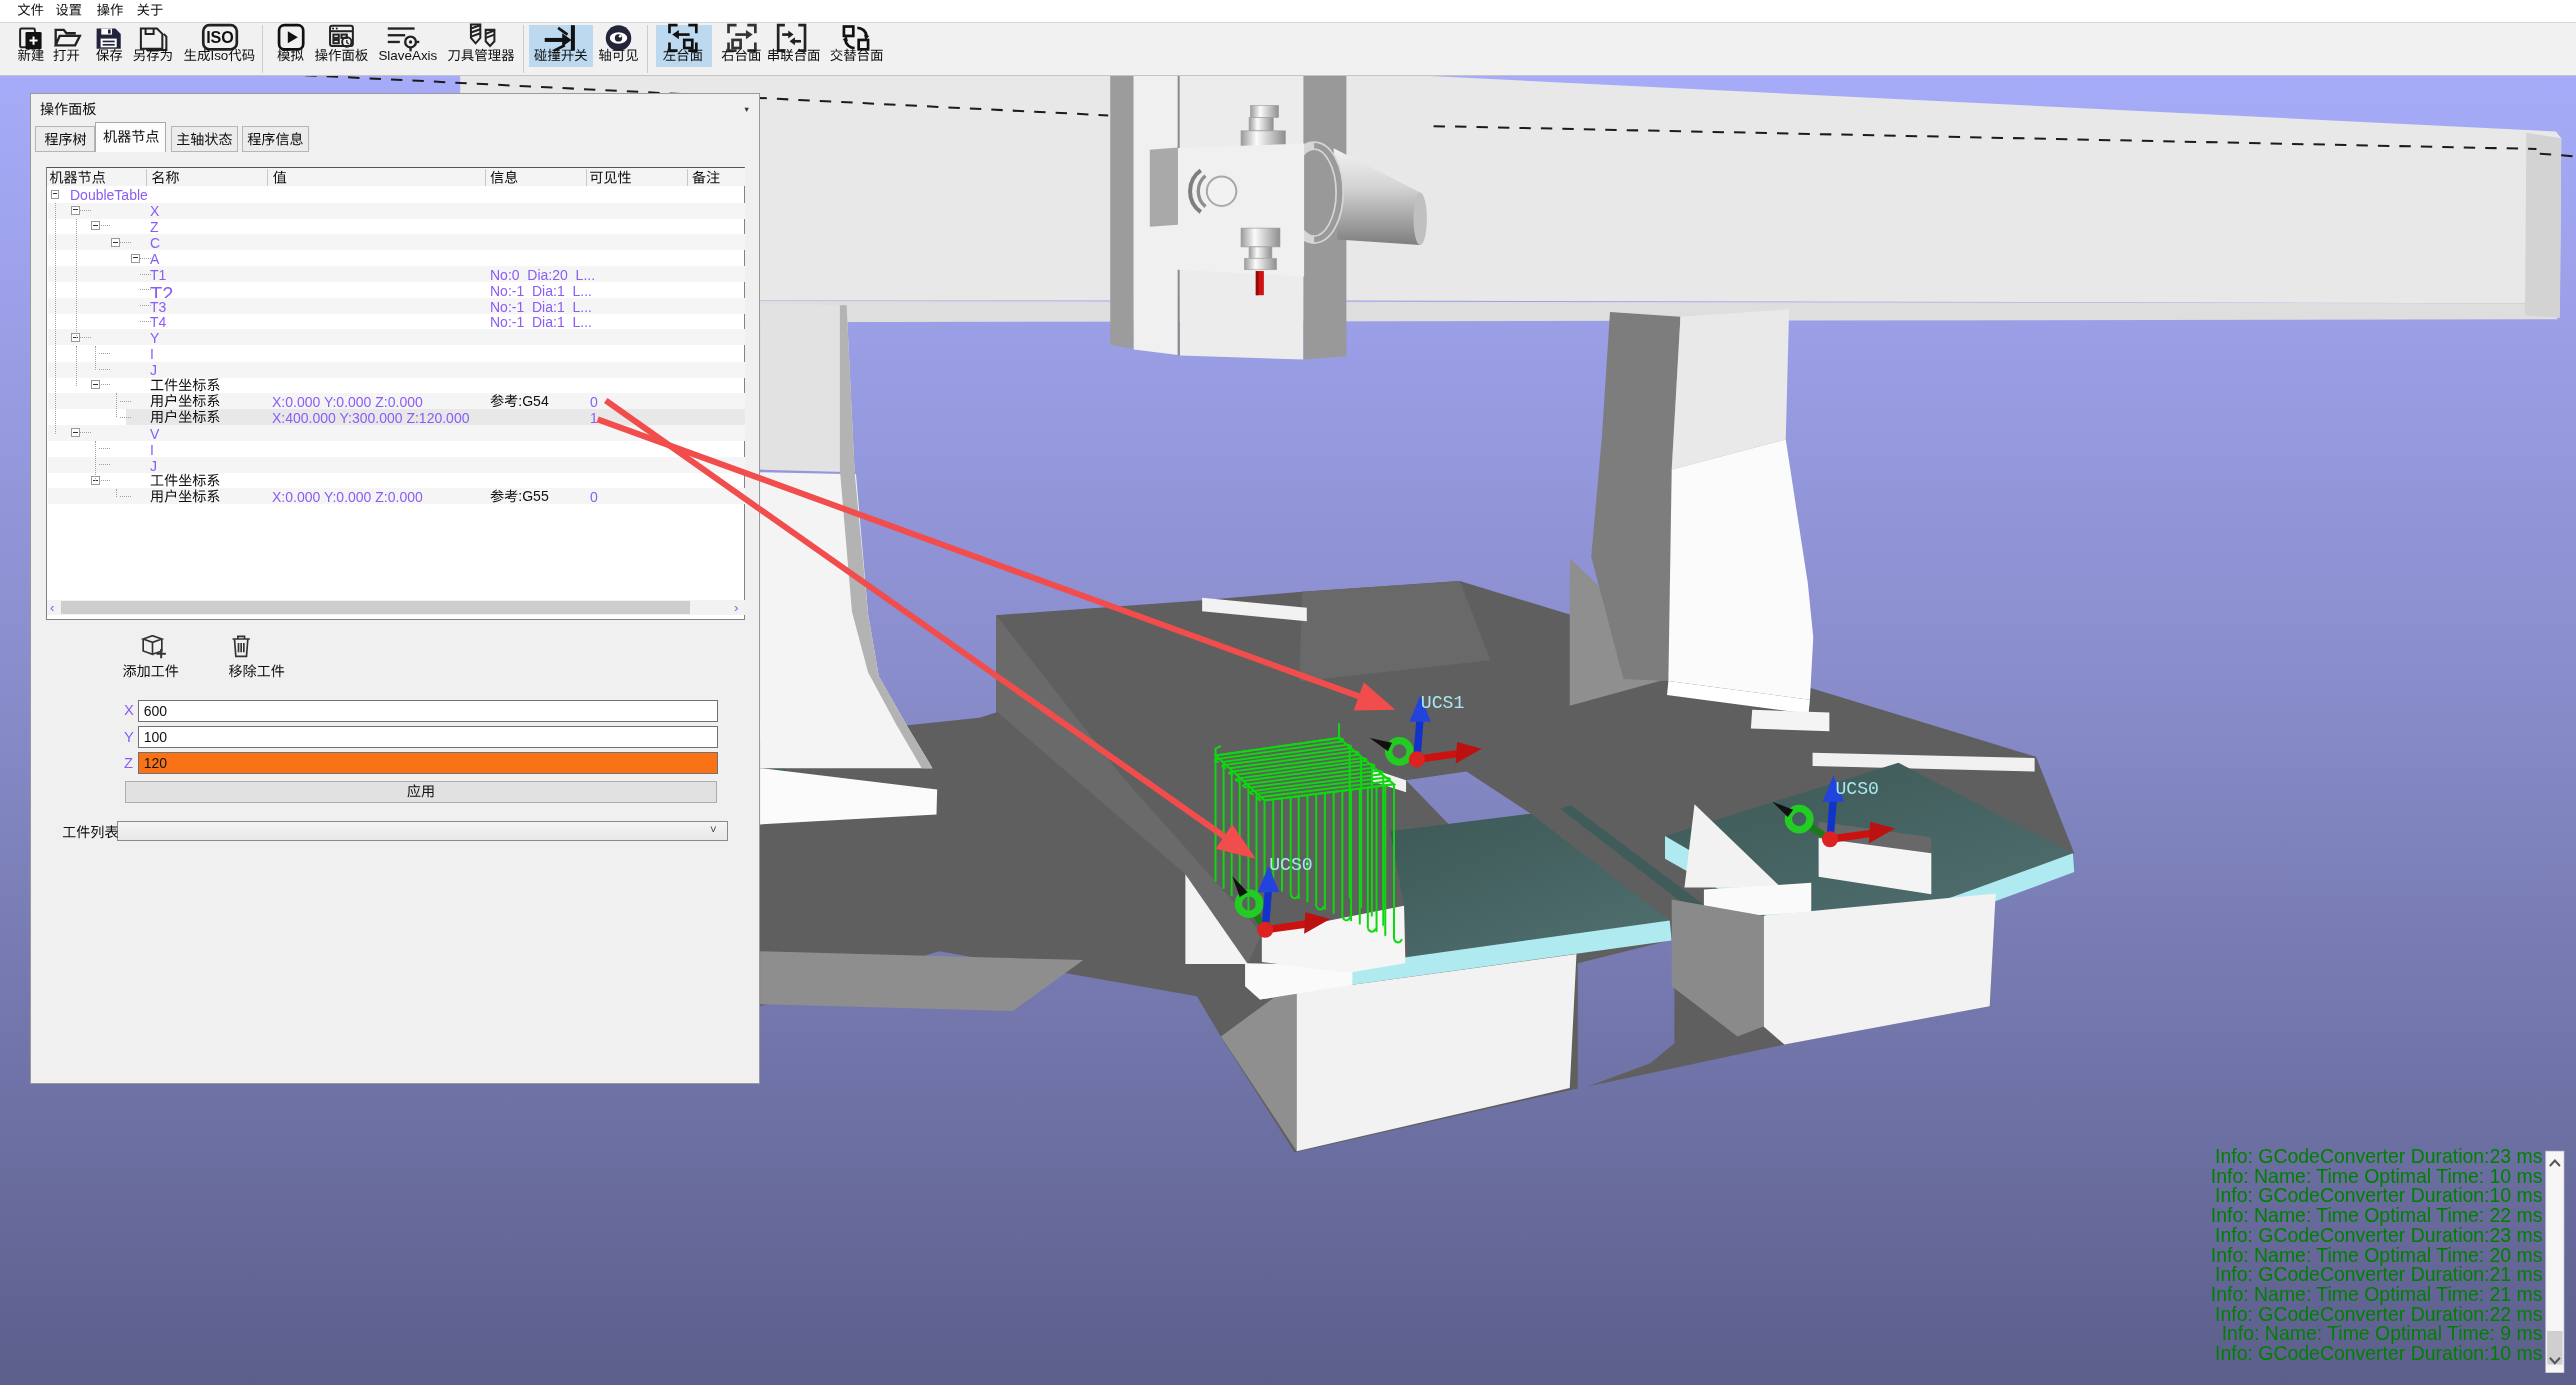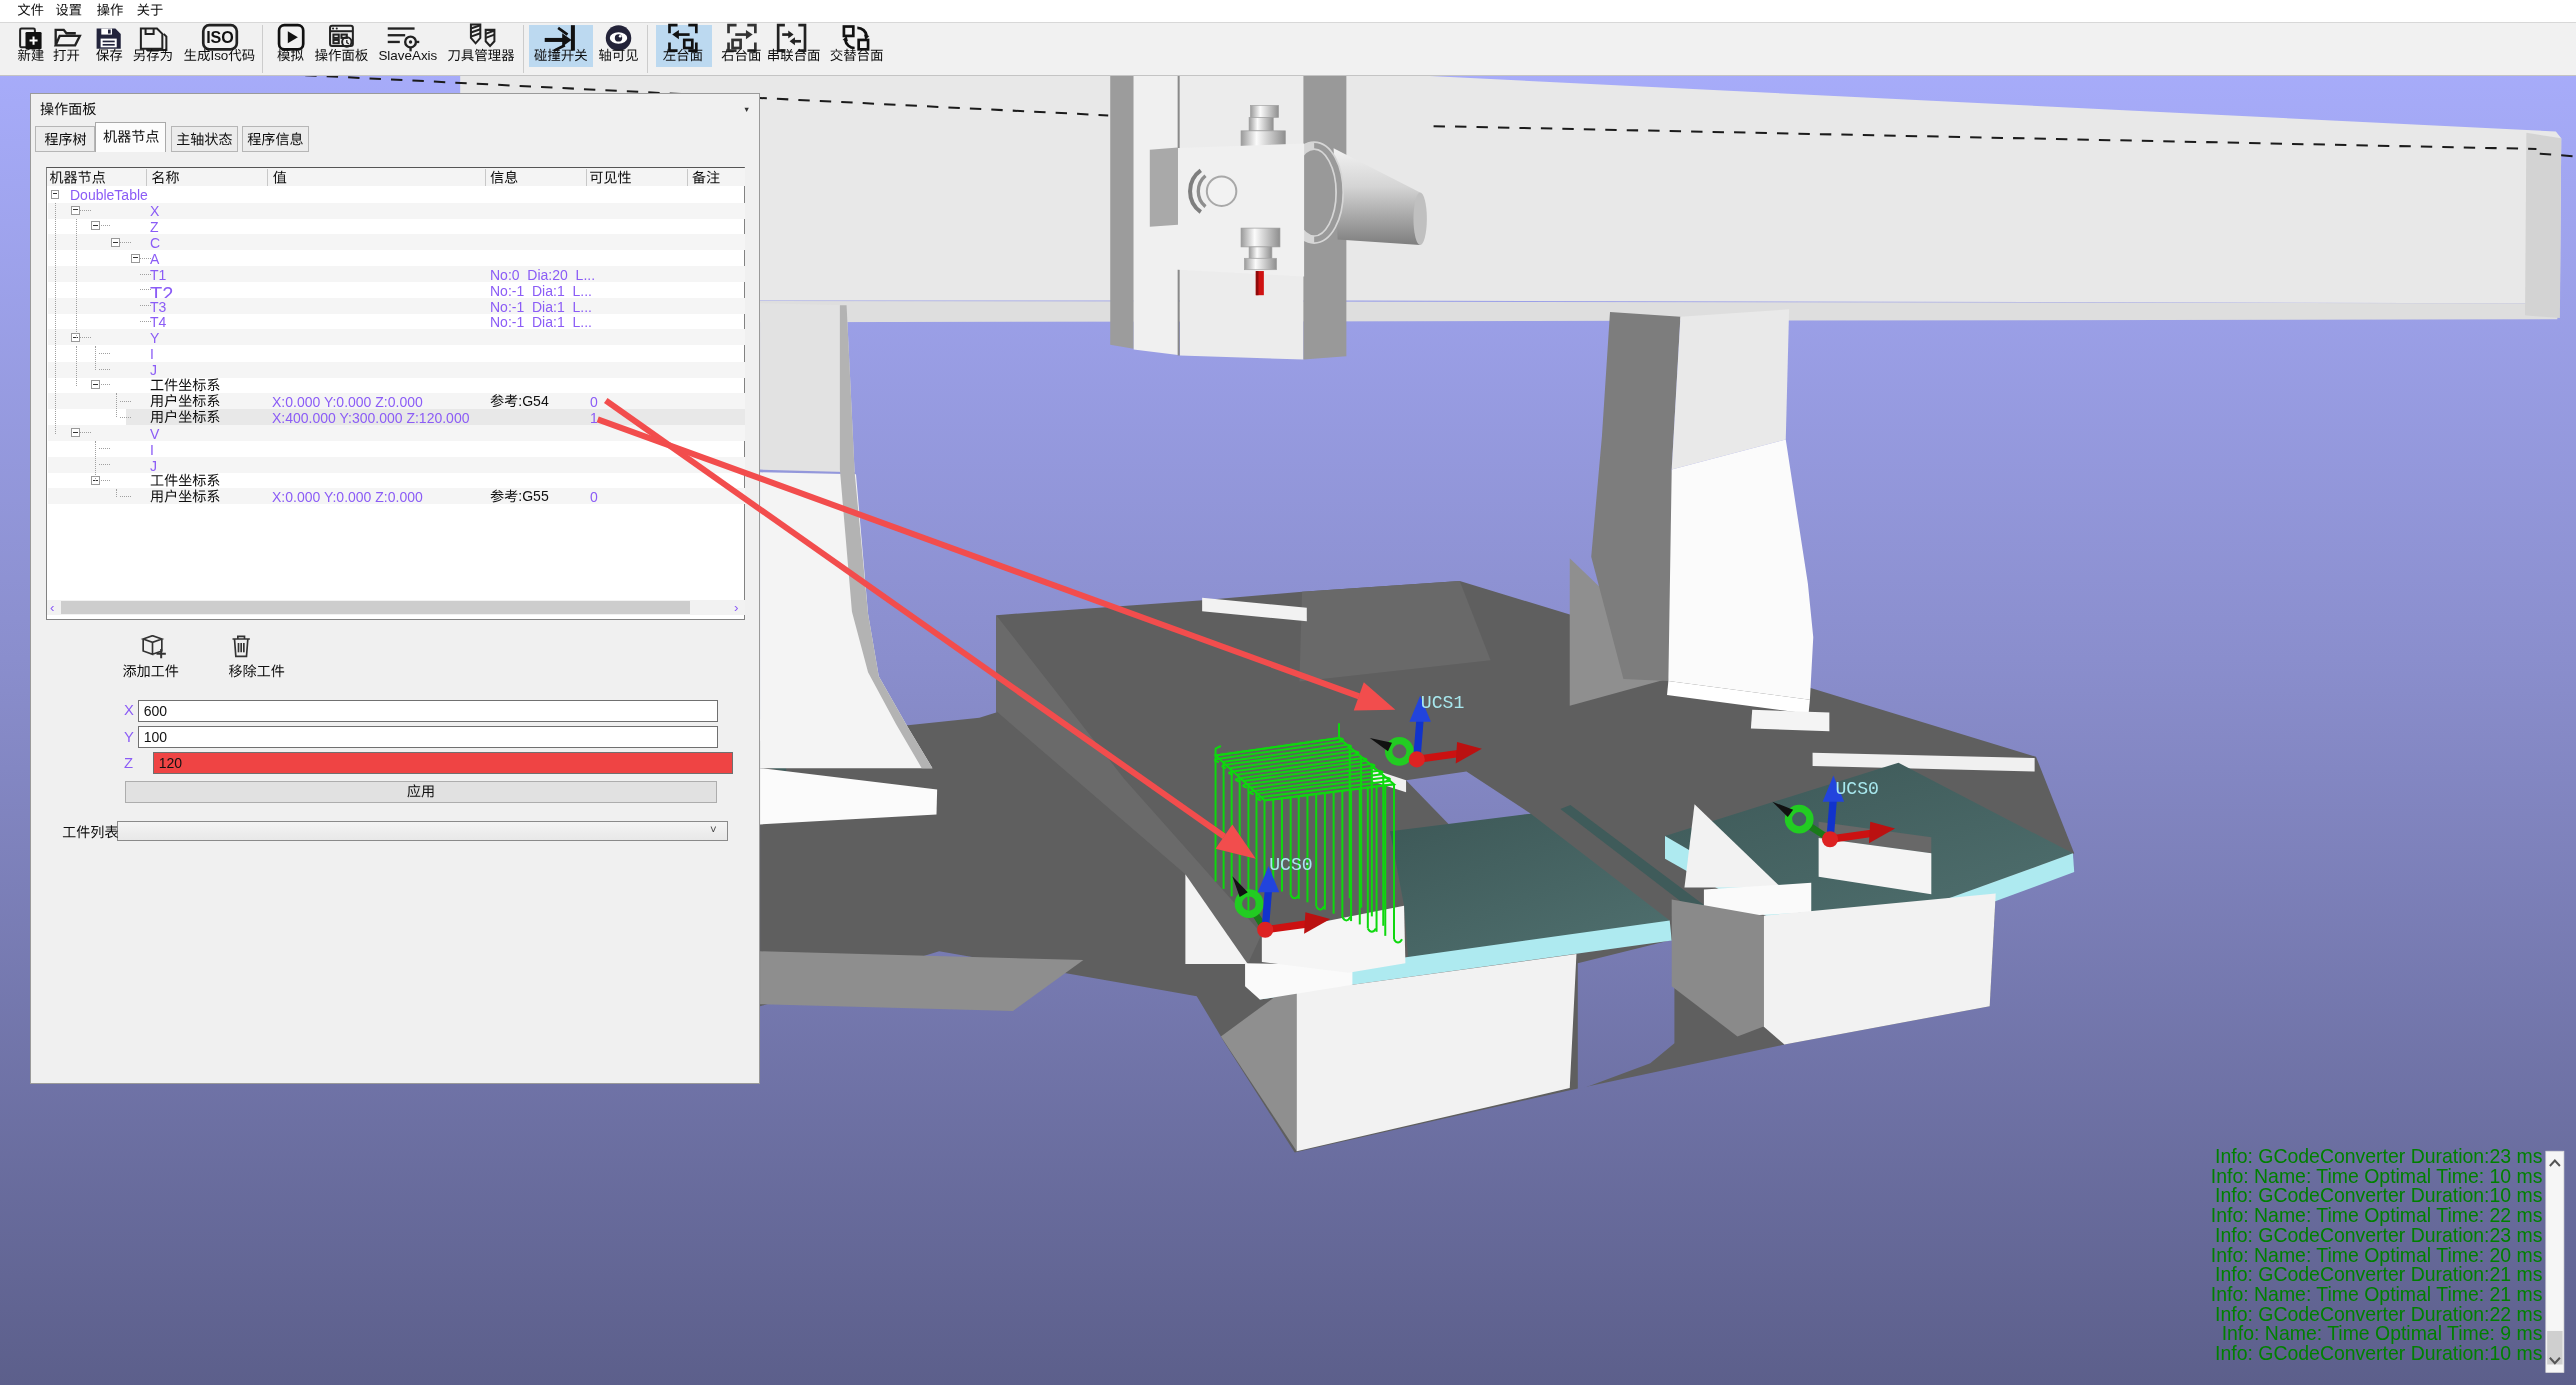--- a/index.html
+++ b/index.html
@@ -457,21 +457,21 @@
           <line x1="15" y1="12" x2="15" y2="26"></line>
           <line x1="19" y1="12" x2="19" y2="26"></line>
         </g>
       </g>
     </svg>
 <div class="t" style="left:93px;top:608px;font-size:14.8px;">X</div>
 <div style="position:absolute;left:107px;top:606px;width:580px;height:21.5px;background:#fff;border:0.7px solid #707070;box-sizing:border-box;font-size:14px;padding:2px 0 0 4.7px;color:#111;">600</div>
 <div class="t" style="left:93px;top:635px;font-size:14.8px;">Y</div>
 <div style="position:absolute;left:107px;top:632px;width:580px;height:21.5px;background:#fff;border:0.7px solid #707070;box-sizing:border-box;font-size:14px;padding:2px 0 0 4.7px;color:#111;">100</div>
 <div class="t" style="left:93px;top:661px;font-size:14.8px;">Z</div>
-<div style="position:absolute;left:122px;top:658px;width:580px;height:21.5px;background:#ef4444;border:0.7px solid #707070;box-sizing:border-box;font-size:14px;padding:2px 0 0 4.7px;color:#111;">120</div>
+<div style="position:absolute;left:107px;top:658px;width:580px;height:21.5px;background:#f97316;border:0.7px solid #707070;box-sizing:border-box;font-size:14px;padding:2px 0 0 4.7px;color:#111;">120</div>
 <div style="position:absolute;left:94px;top:687px;width:592px;height:22px;background:#e1e1e1;border:0.7px solid #adadad;box-sizing:border-box;"></div>
 <div style="position:absolute;left:86px;top:727px;width:611px;height:19.5px;background:linear-gradient(#f4f4f4,#e8e8e8);border:0.7px solid #8a8a8a;box-sizing:border-box;"></div>
 <div style="position:absolute;left:679px;top:729px;font-size:11.4px;color:#444;">˅</div>
 <svg style="position:absolute;left:0;top:0;width:729px;height:990px" viewBox="0 0 1086 1476">
       <path d="M24.1 14.4H28.9V16.6H24.1ZM22.7 13.2V17.8H30.4V13.2ZM21.8 19.9H24.6V22.3H21.8ZM28.3 19.9H31.2V22.3H28.3ZM16.3 12.4V16.6H14V18.1H16.3V22.7C15.4 23 14.5 23.3 13.8 23.5L14.2 25L16.3 24.2V29.8C16.3 30.1 16.3 30.1 16 30.1C15.9 30.1 15.2 30.2 14.5 30.1C14.7 30.5 14.9 31.2 15 31.6C16 31.6 16.7 31.5 17.2 31.3C17.7 31 17.8 30.6 17.8 29.8V23.7L19.9 22.9L19.7 21.5L17.8 22.1V18.1H19.8V16.6H17.8V12.4ZM25.7 23.5V25.1H20.2V26.4H24.7C23.3 28 21 29.3 18.8 30C19.1 30.3 19.6 30.8 19.8 31.2C21.9 30.4 24.2 29 25.7 27.3V31.7H27.2V27.2C28.5 28.8 30.5 30.3 32.3 31C32.5 30.7 33 30.1 33.3 29.8C31.5 29.2 29.4 27.8 28.2 26.4H33V25.1H27.2V23.5H32.5V18.8H27.1V23.5H25.9V18.8H20.6V23.5Z M45 12.6C44 15.7 42.3 18.7 40.4 20.7C40.8 21 41.4 21.5 41.6 21.8C42.7 20.6 43.7 19.1 44.6 17.4H46.1V31.7H47.7V26.6H54V25.1H47.7V21.9H53.7V20.4H47.7V17.4H54.2V15.9H45.4C45.8 14.9 46.2 14 46.6 13ZM40 12.4C38.8 15.6 36.8 18.8 34.8 20.8C35 21.2 35.5 22 35.7 22.4C36.4 21.7 37.1 20.8 37.8 19.9V31.6H39.3V17.4C40.2 16 40.9 14.4 41.5 12.9Z M63.2 23H67.6V25.4H63.2ZM63.2 21.7V19.4H67.6V21.7ZM63.2 26.6H67.6V29.1H63.2ZM56.2 13.7V15.3H64.3C64.2 16.1 63.9 17.1 63.7 17.9H57.2V31.7H58.7V30.6H72.2V31.7H73.8V17.9H65.4L66.2 15.3H74.8V13.7ZM58.7 29.1V19.4H61.7V29.1ZM72.2 29.1H69.1V19.4H72.2Z M80.1 12.4V16.4H77.2V17.9H80C79.3 20.8 78 24.2 76.7 25.9C76.9 26.2 77.3 27 77.5 27.4C78.5 25.9 79.4 23.6 80.1 21.2V31.7H81.6V20.4C82.2 21.5 82.8 22.8 83.1 23.5L84.1 22.3C83.7 21.7 82.1 19.2 81.6 18.5V17.9H84.1V16.4H81.6V12.4ZM94.5 12.8C92.3 13.6 88.3 14.1 85 14.3V19.5C85 22.8 84.8 27.5 82.4 30.8C82.8 31 83.4 31.5 83.7 31.7C86 28.4 86.5 23.5 86.5 20H87.2C87.8 22.6 88.7 25 89.9 27C88.6 28.5 87 29.7 85.2 30.4C85.6 30.7 86 31.3 86.2 31.7C87.9 30.9 89.5 29.7 90.9 28.3C92 29.8 93.5 30.9 95.2 31.7C95.5 31.3 96 30.7 96.3 30.4C94.5 29.7 93.1 28.5 91.9 27C93.4 24.9 94.5 22.2 95.1 18.8L94.1 18.5L93.9 18.6H86.5V15.6C89.7 15.4 93.3 14.9 95.5 14ZM93.4 20C92.8 22.2 92 24.1 90.9 25.7C89.9 24.1 89.1 22.1 88.6 20Z" fill="#111111"></path>
       <path d="M30.7 59.6H37V63.5H30.7ZM29.2 58.2V64.8H38.5V58.2ZM28.9 70.6V72H33V74.7H27.5V76.1H39.7V74.7H34.6V72H38.8V70.6H34.6V68.1H39.3V66.7H28.4V68.1H33V70.6ZM27.1 57.7C25.5 58.4 22.8 59 20.4 59.4C20.6 59.7 20.8 60.2 20.9 60.6C21.9 60.4 22.9 60.3 24 60V63.3H20.5V64.8H23.7C22.9 67.2 21.5 69.9 20.1 71.4C20.4 71.8 20.7 72.4 20.9 72.8C22 71.5 23.1 69.5 24 67.3V76.6H25.5V67.6C26.2 68.5 27.1 69.6 27.4 70.2L28.4 69C27.9 68.5 26.1 66.6 25.5 66.1V64.8H28.1V63.3H25.5V59.7C26.5 59.5 27.4 59.2 28.2 58.9Z M48.3 65.8C49.7 66.4 51.4 67.2 52.7 67.9H45.3V69.3H51.9V74.8C51.9 75.1 51.8 75.2 51.4 75.3C51 75.3 49.6 75.3 48 75.2C48.2 75.7 48.5 76.3 48.5 76.7C50.4 76.7 51.7 76.7 52.4 76.5C53.2 76.2 53.5 75.8 53.5 74.9V69.3H58C57.3 70.3 56.5 71.3 55.8 71.9L57.1 72.6C58.2 71.5 59.3 69.9 60.4 68.3L59.3 67.9L59 67.9H55.1L55.3 67.8C54.9 67.5 54.3 67.2 53.7 66.9C55.5 66 57.3 64.6 58.5 63.4L57.5 62.6L57.1 62.7H46.5V64H55.7C54.7 64.8 53.5 65.7 52.3 66.3C51.3 65.8 50.2 65.3 49.2 64.9ZM50.4 57.7C50.7 58.3 51.1 59.1 51.4 59.7H43V65.5C43 68.6 42.9 72.9 41.2 75.9C41.5 76 42.2 76.5 42.5 76.7C44.3 73.6 44.6 68.8 44.6 65.5V61.2H60.5V59.7H53.2C52.9 59 52.3 58 51.9 57.3Z M74.8 65.9C75.7 67.3 76.6 69.2 77 70.4L78.2 69.9C77.8 68.7 76.9 66.8 76 65.4ZM68.7 64C69.5 65.3 70.4 66.9 71.2 68.3C70.4 71.1 69.3 73.3 68.1 74.6C68.4 74.8 68.9 75.3 69.1 75.7C70.3 74.3 71.3 72.4 72.2 70.1C72.7 71.2 73.2 72.1 73.5 72.9L74.7 72C74.2 70.9 73.6 69.6 72.7 68.2C73.4 65.9 73.8 63.2 74.1 60.1L73.2 59.9L73 59.9H69V61.3H72.6C72.4 63.1 72.1 64.9 71.7 66.5C71 65.4 70.3 64.2 69.7 63.2ZM78.5 57.4V62H74.4V63.4H78.5V74.6C78.5 75 78.4 75.1 78.1 75.1C77.8 75.1 76.7 75.1 75.5 75.1C75.7 75.5 75.9 76.2 76 76.6C77.6 76.6 78.6 76.5 79.2 76.3C79.7 76 80 75.5 80 74.6V63.4H81.6V62H80V57.4ZM64.9 57.4V61.8H62.6V63.3H64.9C64.4 66.2 63.3 69.6 62.2 71.4C62.4 71.7 62.8 72.3 63 72.7C63.7 71.5 64.4 69.7 64.9 67.8V76.7H66.4V66.2C66.9 67.4 67.6 68.8 67.9 69.6L68.7 68.3C68.4 67.7 66.9 64.9 66.4 64.1V63.3H68.2V61.8H66.4V57.4Z" fill="#111111"></path>
       <path d="M117.5 54.6V61.3C117.5 64.6 117.2 68.7 114.3 71.7C114.7 71.9 115.3 72.4 115.5 72.7C118.5 69.6 119 64.8 119 61.3V56H122.9V69.6C122.9 71.4 123.1 71.8 123.4 72.1C123.7 72.3 124.2 72.5 124.6 72.5C124.9 72.5 125.4 72.5 125.7 72.5C126.1 72.5 126.5 72.4 126.8 72.2C127.1 72 127.3 71.6 127.4 71C127.5 70.5 127.6 68.9 127.6 67.7C127.2 67.6 126.7 67.3 126.4 67.1C126.3 68.5 126.3 69.6 126.3 70.1C126.2 70.5 126.2 70.7 126 70.9C126 71 125.8 71 125.6 71C125.4 71 125.2 71 125 71C124.8 71 124.7 71 124.6 70.9C124.5 70.8 124.5 70.4 124.5 69.7V54.6ZM111.6 53.4V57.9H108.1V59.4H111.4C110.6 62.3 109.1 65.6 107.6 67.3C107.8 67.7 108.2 68.3 108.4 68.8C109.6 67.3 110.7 64.9 111.6 62.5V72.7H113.1V63C113.9 64.1 114.9 65.4 115.3 66.1L116.3 64.8C115.8 64.2 113.8 62 113.1 61.3V59.4H116.2V57.9H113.1V53.4Z M132.1 55.7H135.7V58.6H132.1ZM141.1 55.7H144.8V58.6H141.1ZM140.9 60.8C141.8 61.2 142.8 61.7 143.5 62.2H137.5C138 61.5 138.4 60.8 138.7 60.1L137.2 59.8V54.3H130.7V60H137.1C136.7 60.7 136.2 61.5 135.6 62.2H129.1V63.6H134.3C132.8 64.8 131 66 128.6 66.8C128.9 67.1 129.3 67.7 129.5 68L130.7 67.5V72.7H132.2V72.1H135.7V72.6H137.2V66.2H133.2C134.4 65.4 135.5 64.5 136.3 63.6H140.2C141.1 64.6 142.3 65.5 143.5 66.2H139.7V72.7H141.1V72.1H144.8V72.6H146.4V67.6L147.4 67.9C147.6 67.5 148.1 66.9 148.4 66.6C146.1 66.1 143.8 65 142.2 63.6H147.9V62.2H144.3L144.8 61.6C144.1 61 142.8 60.4 141.7 60ZM139.6 54.3V60H146.4V54.3ZM132.2 70.7V67.6H135.7V70.7ZM141.1 70.7V67.6H144.8V70.7Z M151.1 60.8V62.3H156.6V72.6H158.2V62.3H165.2V67.8C165.2 68.1 165.1 68.2 164.7 68.2C164.3 68.2 162.8 68.2 161.3 68.2C161.5 68.6 161.7 69.3 161.8 69.8C163.8 69.8 165.1 69.8 165.9 69.6C166.6 69.3 166.8 68.8 166.8 67.8V60.8ZM162.3 53.4V55.7H156.7V53.4H155.1V55.7H150.2V57.2H155.1V59.7H156.7V57.2H162.3V59.7H164V57.2H168.9V55.7H164V53.4Z M175 61.2H186V65H175ZM177.1 68.3C177.4 69.7 177.6 71.4 177.6 72.5L179.2 72.3C179.2 71.3 178.9 69.5 178.6 68.2ZM181.5 68.3C182.1 69.6 182.7 71.4 183 72.4L184.5 72C184.2 71 183.6 69.3 182.9 68ZM185.8 68.2C186.8 69.5 188 71.4 188.5 72.5L190 71.9C189.4 70.7 188.2 68.9 187.2 67.6ZM173.7 67.7C173.1 69.3 172 71 170.9 72L172.3 72.7C173.5 71.5 174.5 69.8 175.2 68.1ZM173.5 59.7V66.5H187.5V59.7H181.1V57.1H189.1V55.6H181.1V53.4H179.6V59.7Z" fill="#111111"></path>
       <path d="M223.9 58.3C225.1 59.2 226.6 60.6 227.4 61.6H218.2V63.1H225.6V67.7H219.1V69.2H225.6V74.4H217.2V76H235.9V74.4H227.3V69.2H234V67.7H227.3V63.1H234.8V61.6H228L229 60.8C228.2 59.8 226.5 58.4 225.1 57.4Z M248.2 69.2H250.9V74.1H248.2ZM248.2 67.8V63.3H250.9V67.8ZM255.1 69.2V74.1H252.4V69.2ZM255.1 67.8H252.4V63.3H255.1ZM250.9 57.4V61.8H246.7V76.7H248.2V75.5H255.1V76.6H256.5V61.8H252.4V57.4ZM238.8 68C239 67.9 239.6 67.7 240.3 67.7H242.4V70.7L237.9 71.5L238.3 73L242.4 72.2V76.6H243.8V71.9L246 71.5L245.9 70.1L243.8 70.5V67.7H245.8V66.3H243.8V63.1H242.4V66.3H240.2C240.8 64.8 241.4 63.1 241.9 61.3H245.8V59.8H242.3C242.4 59.1 242.6 58.4 242.7 57.7L241.2 57.4C241.1 58.2 240.9 59 240.8 59.8H238.1V61.3H240.4C240 63 239.5 64.4 239.3 64.9C238.9 65.9 238.6 66.5 238.3 66.6C238.4 67 238.7 67.7 238.8 68Z M273.6 58.7C274.5 59.9 275.6 61.5 276.1 62.5L277.3 61.7C276.8 60.7 275.7 59.2 274.8 58.1ZM259 60.8C260 62.1 261.2 63.7 261.7 64.8L263 63.9C262.5 62.9 261.3 61.3 260.2 60.1ZM270.4 57.4V62.3L270.3 63.6H265.5V65.1H270.2C269.9 68.6 268.8 72.5 264.9 75.6C265.3 75.9 265.8 76.3 266.1 76.6C269.3 74 270.8 70.9 271.4 67.8C272.6 71.7 274.4 74.9 277.3 76.6C277.5 76.2 278.1 75.6 278.4 75.3C275.1 73.5 273.2 69.7 272.2 65.1H278V63.6H271.9L271.9 62.3V57.4ZM258.7 70.9 259.6 72.3C260.7 71.3 261.9 70.1 263.2 68.9V76.6H264.7V57.3H263.2V67C261.5 68.5 259.8 70 258.7 70.9Z M287 66.4C288.2 67.1 289.7 68.2 290.4 69L291.8 68.1C291 67.3 289.6 66.2 288.3 65.6ZM284.7 69.9V74.1C284.7 75.8 285.3 76.2 287.7 76.2C288.3 76.2 292.1 76.2 292.6 76.2C294.7 76.2 295.2 75.6 295.4 72.9C294.9 72.8 294.3 72.6 294 72.3C293.8 74.5 293.7 74.8 292.5 74.8C291.7 74.8 288.4 74.8 287.8 74.8C286.5 74.8 286.2 74.7 286.2 74.1V69.9ZM287.6 69.4C288.8 70.5 290.3 72.1 290.9 73.1L292.2 72.2C291.5 71.3 290 69.8 288.8 68.7ZM294.8 70.1C295.8 71.8 296.9 74.2 297.2 75.7L298.7 75.2C298.3 73.7 297.2 71.4 296.1 69.6ZM282.2 69.9C281.8 71.6 281.1 73.8 280.1 75.1L281.6 75.8C282.5 74.4 283.2 72.1 283.6 70.4ZM288.8 57.3C288.7 58.3 288.6 59.3 288.3 60.3H280.2V61.8H287.9C286.9 64.5 284.8 66.8 279.9 68C280.3 68.4 280.7 69 280.8 69.4C286.3 67.9 288.5 65.1 289.6 61.8C291.2 65.6 293.9 68.1 298 69.2C298.3 68.8 298.7 68.2 299.1 67.8C295.3 66.9 292.7 64.8 291.2 61.8H298.9V60.3H290C290.2 59.3 290.3 58.3 290.4 57.3Z" fill="#111111"></path>
       <path d="M333.2 59.6H339.5V63.5H333.2ZM331.7 58.2V64.8H341V58.2ZM331.4 70.6V72H335.5V74.7H330V76.1H342.2V74.7H337.1V72H341.3V70.6H337.1V68.1H341.8V66.7H330.9V68.1H335.5V70.6ZM329.6 57.7C328 58.4 325.3 59 322.9 59.4C323.1 59.7 323.3 60.2 323.4 60.6C324.4 60.4 325.4 60.3 326.5 60V63.3H323V64.8H326.2C325.4 67.2 324 69.9 322.6 71.4C322.9 71.8 323.2 72.4 323.4 72.8C324.5 71.5 325.6 69.5 326.5 67.3V76.6H328V67.6C328.7 68.5 329.6 69.6 329.9 70.2L330.9 69C330.4 68.5 328.6 66.6 328 66.1V64.8H330.6V63.3H328V59.7C329 59.5 329.9 59.2 330.7 58.9Z M350.8 65.8C352.2 66.4 353.9 67.2 355.2 67.9H347.8V69.3H354.4V74.8C354.4 75.1 354.3 75.2 353.9 75.3C353.5 75.3 352.1 75.3 350.5 75.2C350.7 75.7 351 76.3 351 76.7C352.9 76.7 354.2 76.7 354.9 76.5C355.7 76.2 356 75.8 356 74.9V69.3H360.5C359.8 70.3 359 71.3 358.3 71.9L359.6 72.6C360.7 71.5 361.8 69.9 362.9 68.3L361.8 67.9L361.5 67.9H357.6L357.8 67.8C357.4 67.5 356.8 67.2 356.2 66.9C358 66 359.8 64.6 361 63.4L360 62.6L359.6 62.7H349V64H358.2C357.2 64.8 356 65.7 354.8 66.3C353.8 65.8 352.7 65.3 351.7 64.9ZM352.9 57.7C353.2 58.3 353.6 59.1 353.9 59.7H345.5V65.5C345.5 68.6 345.4 72.9 343.7 75.9C344 76 344.7 76.5 345 76.7C346.8 73.6 347.1 68.8 347.1 65.5V61.2H363V59.7H355.7C355.4 59 354.8 58 354.4 57.3Z M372 63.8V65.2H382.2V63.8ZM372 66.8V68.1H382.2V66.8ZM370.5 60.8V62.2H383.9V60.8ZM375.4 57.9C375.9 58.8 376.6 60 376.9 60.7L378.3 60.1C378 59.4 377.3 58.2 376.7 57.4ZM371.7 69.9V76.7H373.1V75.8H381V76.6H382.5V69.9ZM373.1 74.5V71.2H381V74.5ZM369.4 57.4C368.3 60.6 366.6 63.8 364.7 65.8C364.9 66.2 365.4 67 365.6 67.3C366.2 66.5 366.9 65.6 367.5 64.6V76.7H369V62.1C369.7 60.7 370.3 59.3 370.8 57.9Z M390.6 63.5H400.3V65.1H390.6ZM390.6 66.3H400.3V68H390.6ZM390.6 60.6H400.3V62.3H390.6ZM390.5 70.8V74.2C390.5 75.9 391.2 76.3 393.6 76.3C394.1 76.3 397.9 76.3 398.4 76.3C400.5 76.3 401 75.7 401.2 73C400.8 72.9 400.1 72.7 399.7 72.4C399.6 74.6 399.4 74.9 398.3 74.9C397.5 74.9 394.3 74.9 393.7 74.9C392.3 74.9 392.1 74.7 392.1 74.2V70.8ZM401 71C402 72.3 403 74.1 403.4 75.3L404.8 74.6C404.4 73.4 403.4 71.7 402.4 70.4ZM388.1 70.7C387.6 72 386.8 73.8 385.9 75L387.4 75.7C388.2 74.5 388.9 72.6 389.5 71.3ZM393.8 70C394.9 70.9 396.1 72.4 396.6 73.3L397.9 72.5C397.3 71.6 396.1 70.3 395 69.3H401.9V59.3H395.6C395.9 58.8 396.3 58.1 396.6 57.5L394.8 57.1C394.6 57.8 394.3 58.6 394 59.3H389.1V69.3H394.9Z" fill="#111111"></path>
       <path d="M37.5 115.6V122.3C37.5 125.6 37.2 129.7 34.3 132.7C34.7 132.9 35.3 133.4 35.5 133.7C38.5 130.6 39 125.8 39 122.3V117H42.9V130.6C42.9 132.4 43.1 132.8 43.4 133.1C43.7 133.3 44.2 133.5 44.6 133.5C44.9 133.5 45.4 133.5 45.7 133.5C46.1 133.5 46.5 133.4 46.8 133.2C47.1 133 47.3 132.6 47.4 132C47.5 131.5 47.6 129.9 47.6 128.7C47.2 128.6 46.7 128.3 46.4 128.1C46.3 129.5 46.3 130.6 46.3 131.1C46.2 131.5 46.2 131.7 46 131.9C46 132 45.8 132 45.6 132C45.4 132 45.2 132 45 132C44.9 132 44.7 132 44.6 131.9C44.5 131.8 44.5 131.4 44.5 130.7V115.6ZM31.6 114.4V118.9H28.1V120.4H31.4C30.6 123.3 29.1 126.6 27.6 128.3C27.8 128.7 28.2 129.3 28.4 129.8C29.6 128.3 30.7 125.9 31.6 123.5V133.7H33.1V124C33.9 125.1 34.9 126.4 35.3 127.1L36.3 125.8C35.8 125.2 33.8 123 33.1 122.3V120.4H36.2V118.9H33.1V114.4Z M52.1 116.7H55.7V119.6H52.1ZM61.1 116.7H64.8V119.6H61.1ZM60.9 121.8C61.8 122.2 62.8 122.7 63.5 123.2H57.5C58 122.5 58.4 121.8 58.7 121.1L57.2 120.8V115.3H50.7V121H57.1C56.7 121.7 56.2 122.5 55.6 123.2H49.1V124.6H54.3C52.8 125.8 51 127 48.6 127.8C48.9 128.1 49.3 128.7 49.5 129L50.7 128.5V133.7H52.2V133.1H55.7V133.6H57.2V127.2H53.2C54.4 126.4 55.5 125.5 56.3 124.6H60.2C61.1 125.6 62.3 126.5 63.5 127.2H59.7V133.7H61.1V133.1H64.8V133.6H66.4V128.6L67.4 128.9C67.6 128.5 68.1 127.9 68.4 127.6C66.1 127.1 63.8 126 62.2 124.6H67.9V123.2H64.3L64.8 122.6C64.1 122 62.8 121.4 61.7 121ZM59.6 115.3V121H66.4V115.3ZM52.2 131.7V128.6H55.7V131.7ZM61.1 131.7V128.6H64.8V131.7Z M71.1 121.8V123.3H76.6V133.6H78.2V123.3H85.2V128.8C85.2 129.1 85.1 129.2 84.7 129.2C84.3 129.2 82.8 129.2 81.3 129.2C81.5 129.6 81.7 130.3 81.8 130.8C83.8 130.8 85.1 130.8 85.9 130.6C86.6 130.3 86.8 129.8 86.8 128.8V121.8ZM82.3 114.4V116.7H76.7V114.4H75.1V116.7H70.2V118.2H75.1V120.7H76.7V118.2H82.3V120.7H84V118.2H88.9V116.7H84V114.4Z M95 122.2H106V126H95ZM97.1 129.3C97.4 130.7 97.6 132.4 97.6 133.5L99.2 133.3C99.2 132.3 98.9 130.5 98.6 129.2ZM101.5 129.3C102.1 130.6 102.7 132.4 103 133.4L104.5 133.1C104.2 132 103.6 130.3 102.9 129ZM105.8 129.2C106.8 130.5 108 132.4 108.5 133.5L110 132.9C109.4 131.7 108.2 129.9 107.2 128.6ZM93.7 128.7C93.1 130.3 92 132 90.9 133L92.3 133.7C93.5 132.5 94.5 130.8 95.2 129.1ZM93.5 120.7V127.5H107.5V120.7H101.1V118.1H109.1V116.6H101.1V114.4H99.6V120.7Z" fill="#111111"></path>

